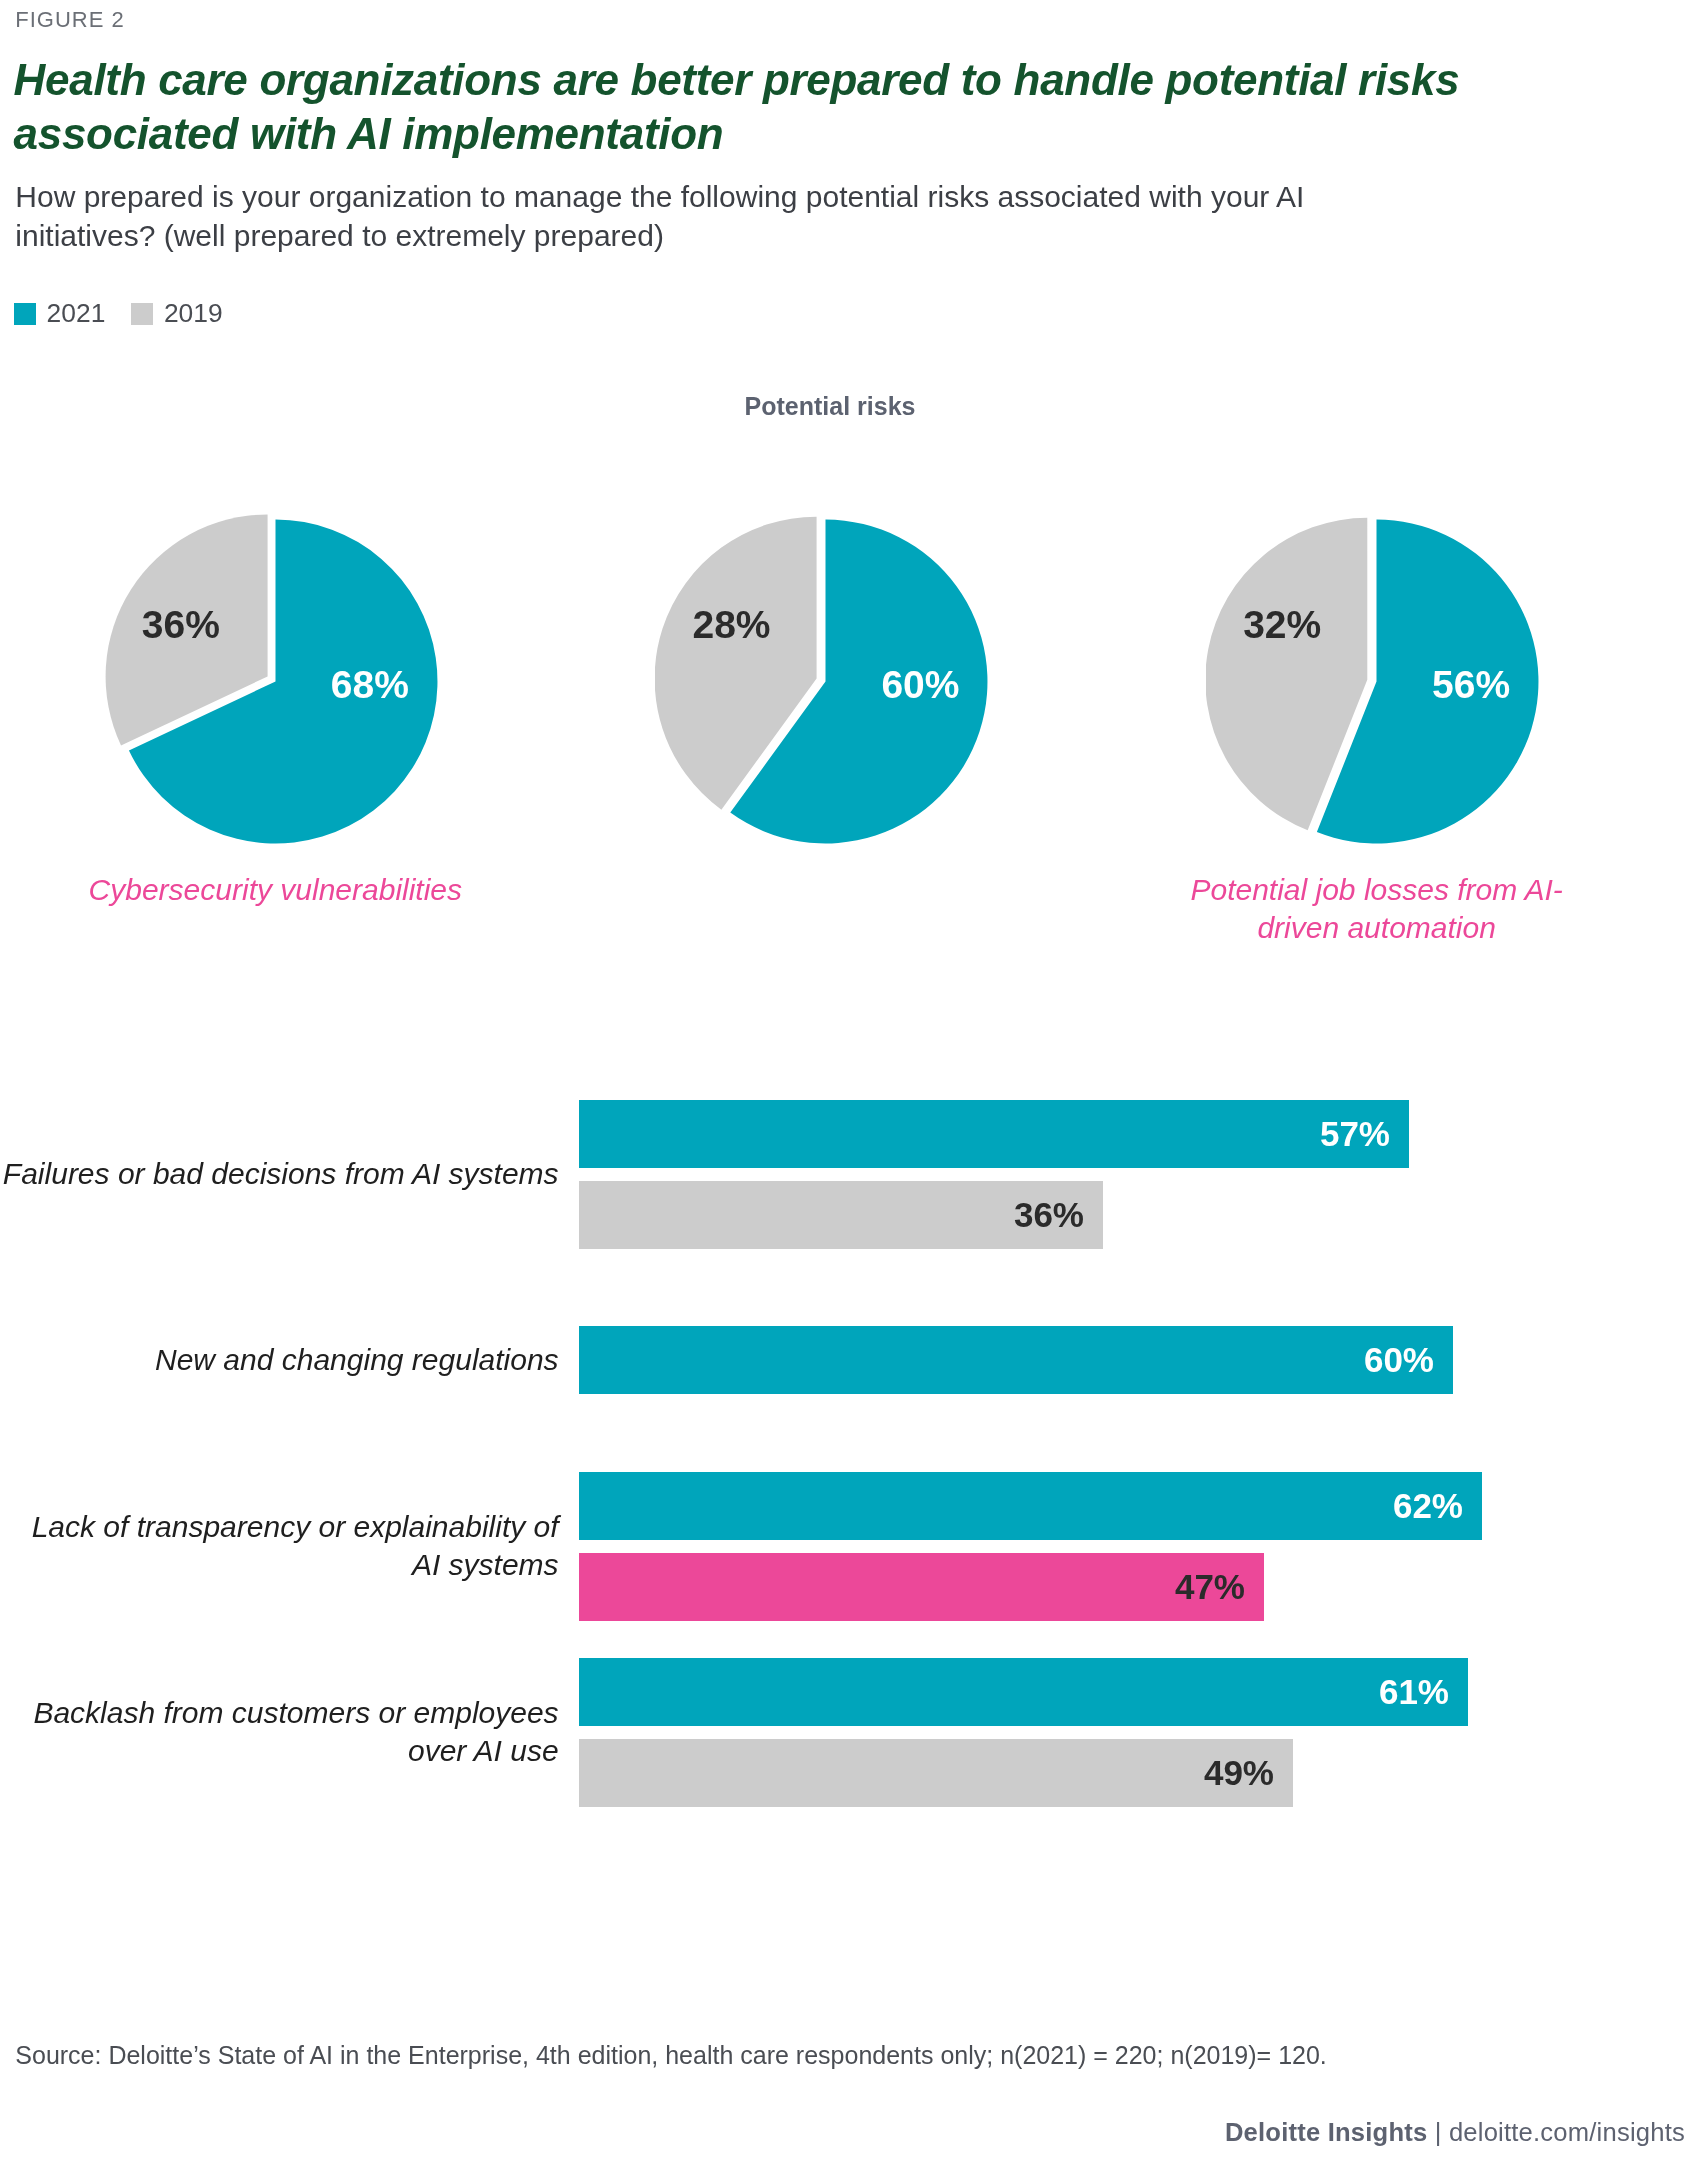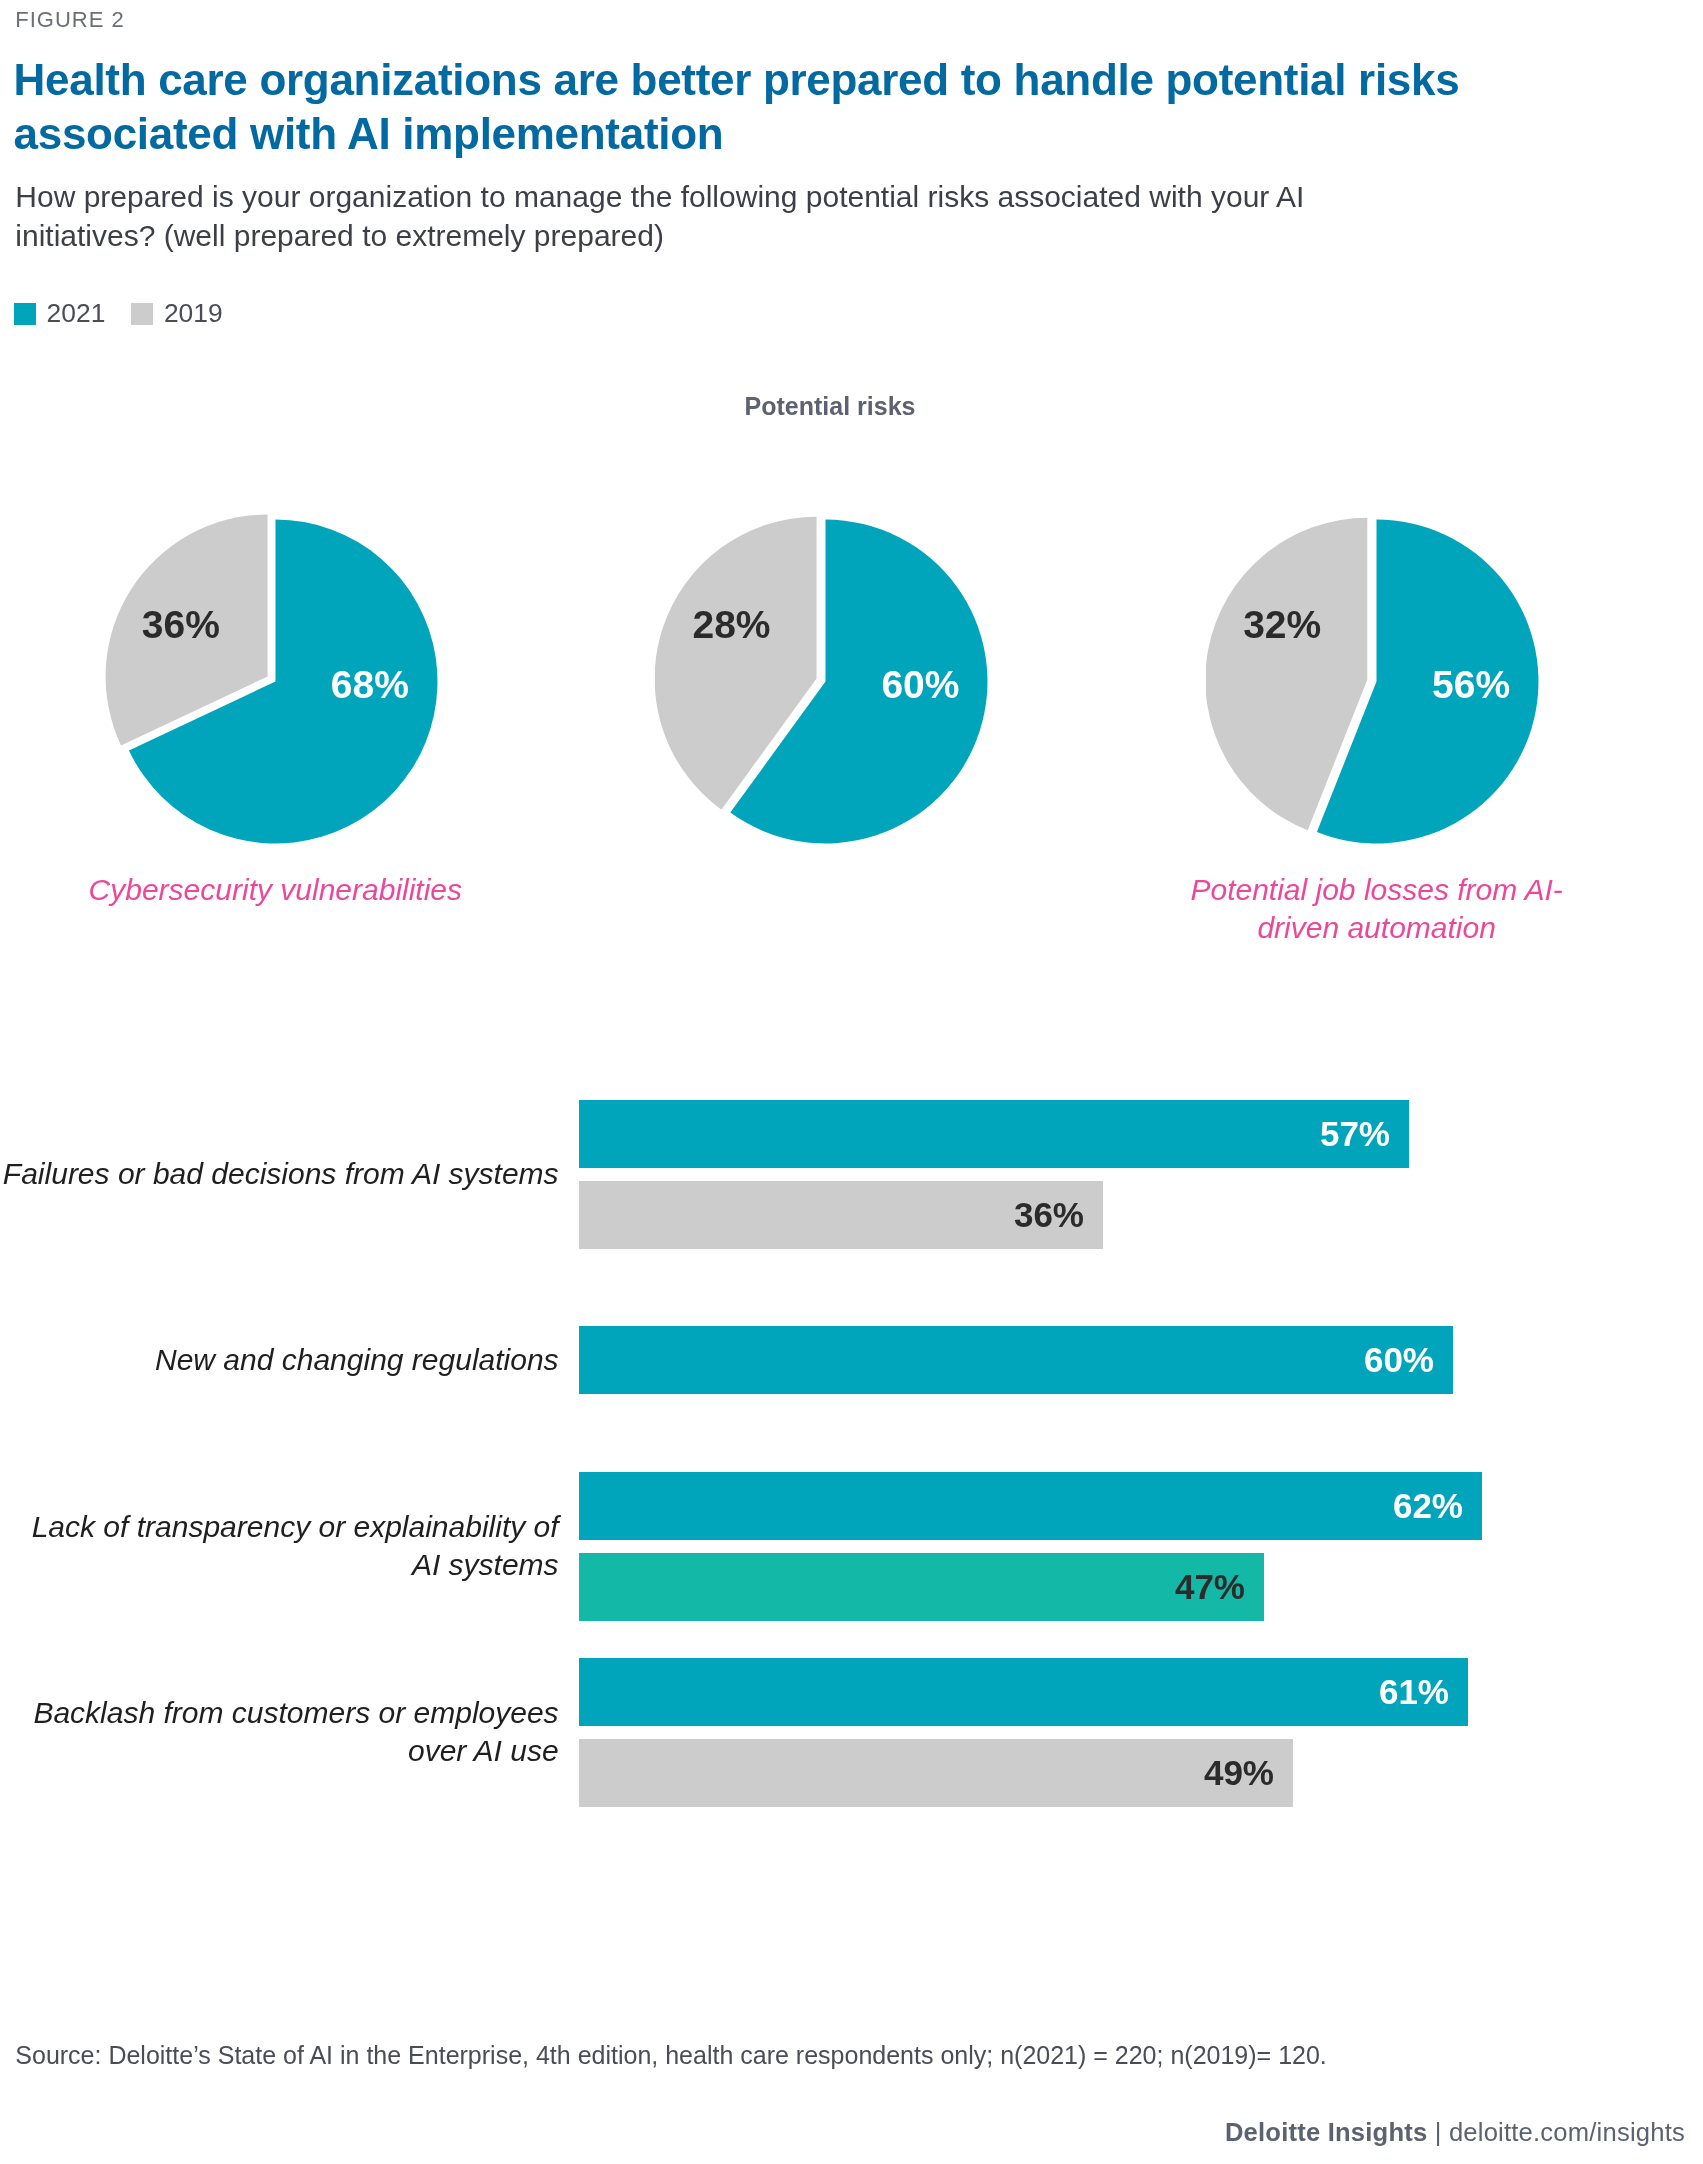--- a/index.html
+++ b/index.html
@@ -14,21 +14,21 @@
 
   
   .figure-kicker{
     position:absolute; left:15.3px; top:6.8px;
     font-size:22px; letter-spacing:1px;
     color:#6b6f76; font-weight:400;
   }
   .headline{
     position:absolute; left:13.6px; top:53px; width:1465px;
     font-size:44px; line-height:1.22; font-weight:700;
-    color:#0369a1; letter-spacing:-0.3px;
+    color:#14532d; letter-spacing:-0.3px;font-style:italic;
   }
   .subhead{
     position:absolute; left:15.3px; top:177px; width:1431px;
     font-size:30px; line-height:1.30; font-weight:400;
     color:#3c3f45;
   }
 
   
   .legend{
     position:absolute; left:13.6px; top:298px;
@@ -180,21 +180,21 @@
     </div>
     <div class="bar-group">
       <div class="bar-label">Lack of transparency or explainability of AI systems</div>
       <div class="bar-stack">
         <div class="bar-row current">
           <div class="bar-fill" style="background:#00a5bb;width:903px">
             <span class="bar-val">62%</span>
           </div>
         </div>
         <div class="bar-row previous">
-          <div class="bar-fill" style="background:#14b8a6;width:685px">
+          <div class="bar-fill" style="background:#ec4899;width:685px">
             <span class="bar-val">47%</span>
           </div>
         </div>
       </div>
     </div>
     <div class="bar-group">
       <div class="bar-label">Backlash from customers or employees over AI use</div>
       <div class="bar-stack">
         <div class="bar-row current">
           <div class="bar-fill" style="background:#00a5bb;width:889px">

